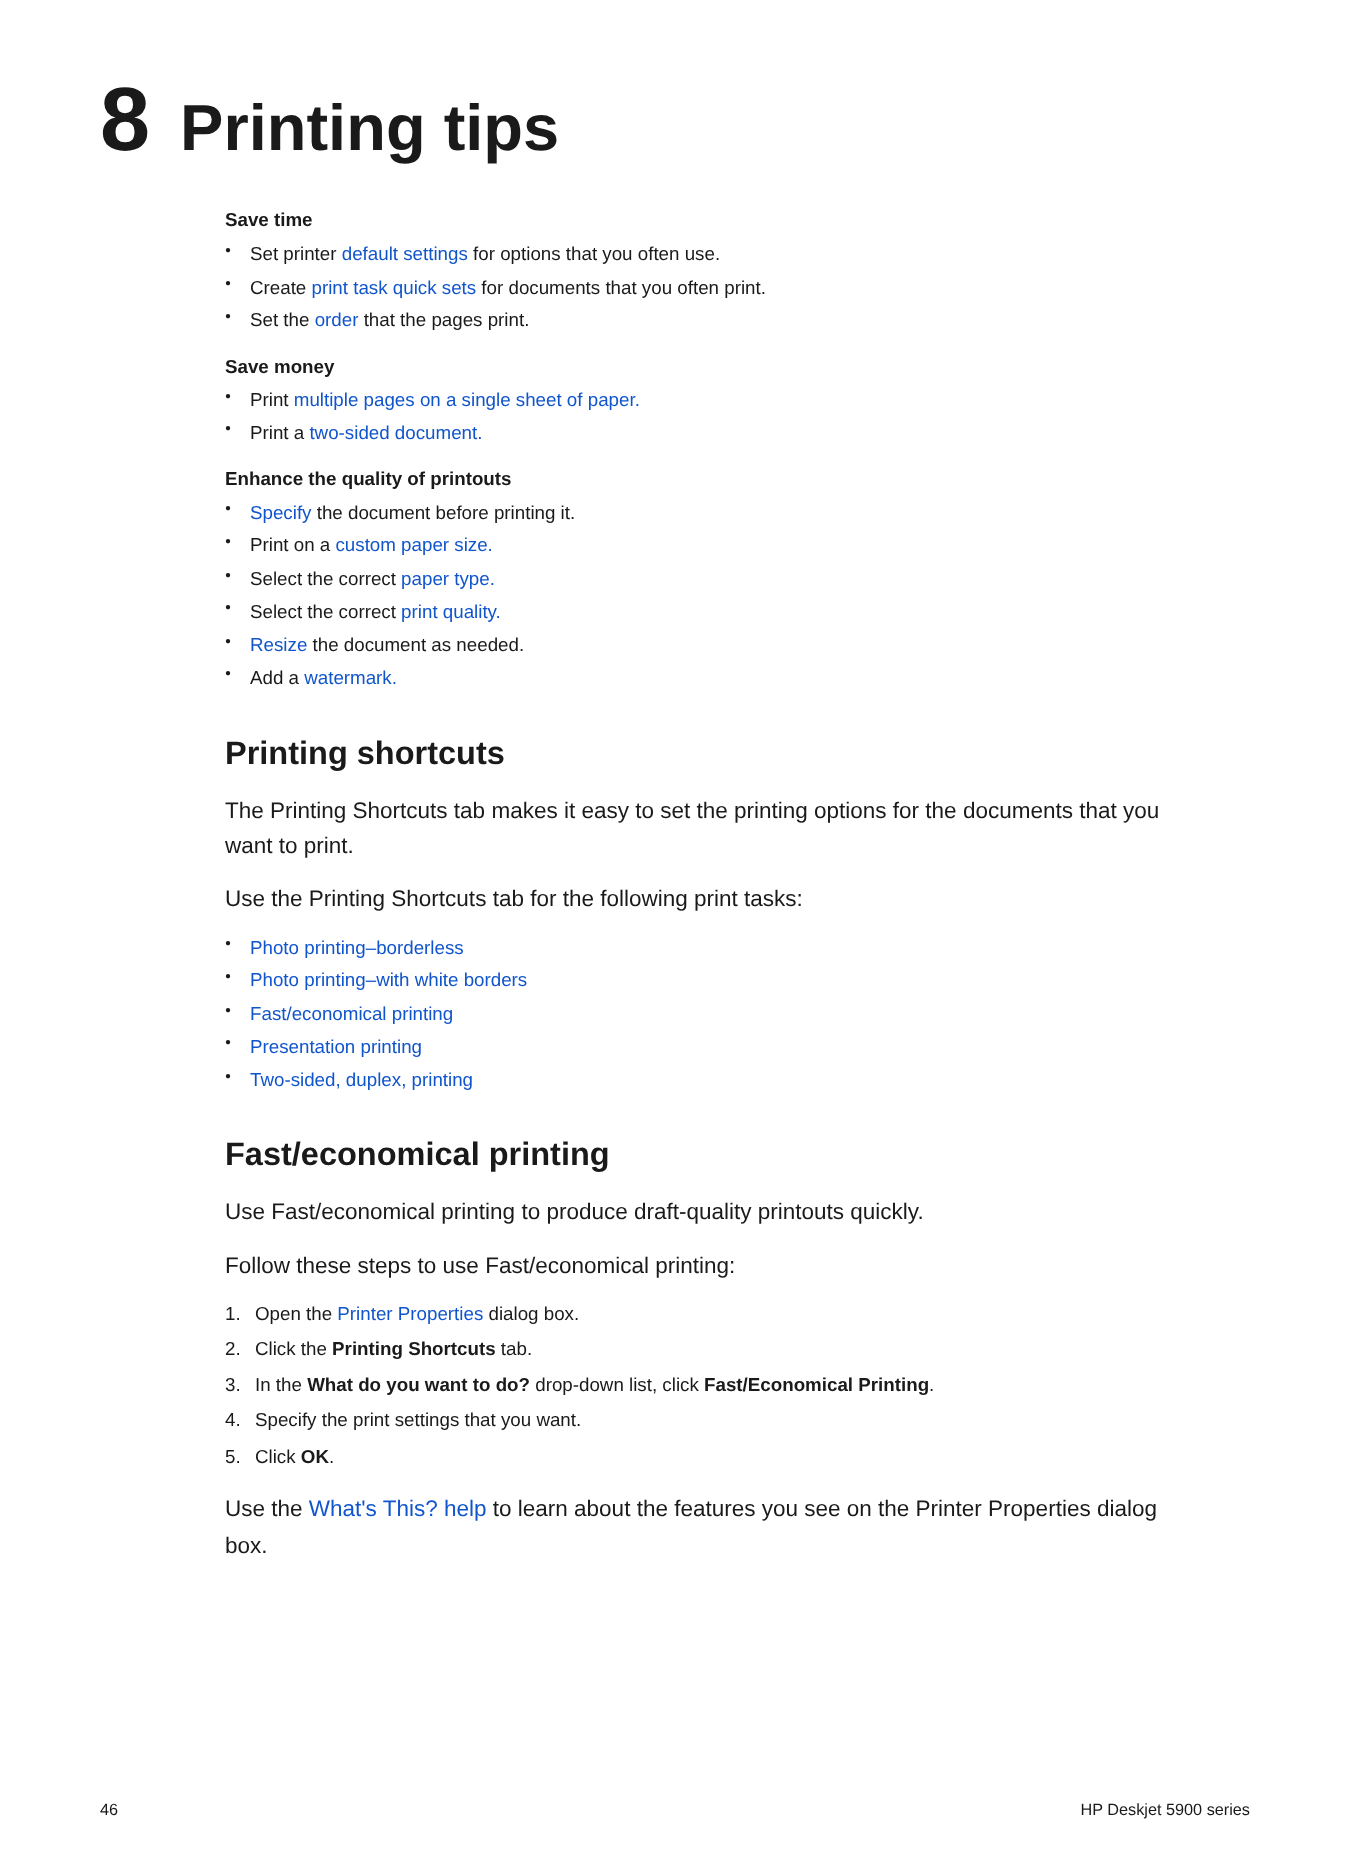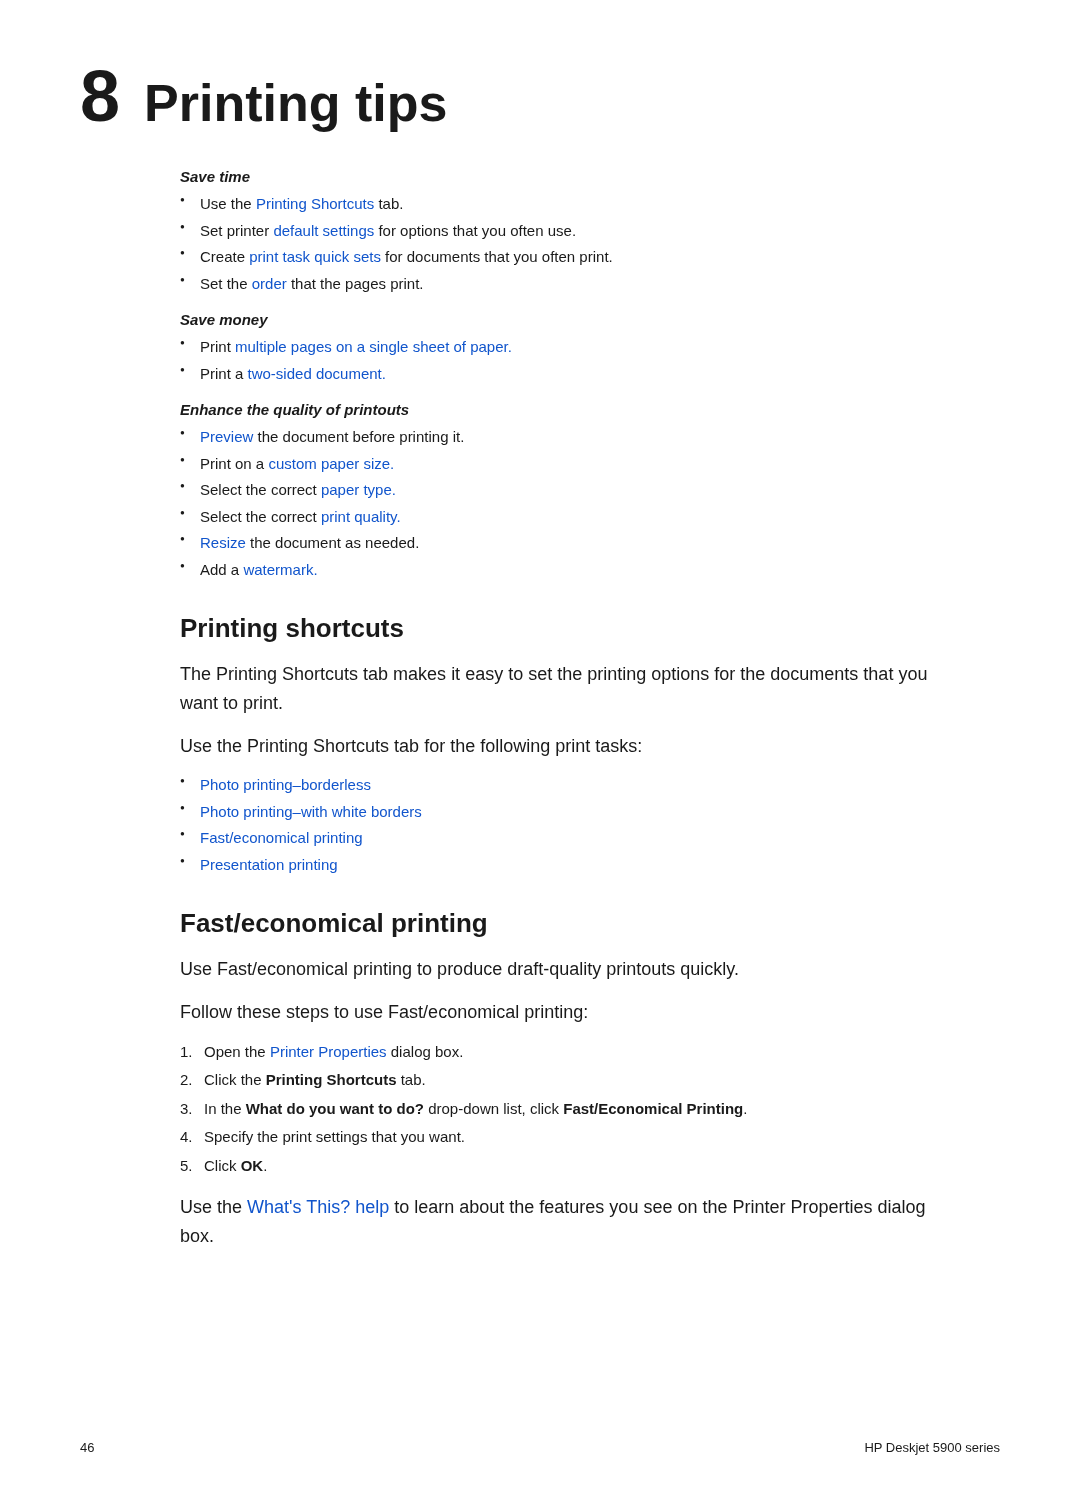--- a/index.html
+++ b/index.html
@@ -50,21 +50,20 @@
       padding-left: 100px;
       padding-right: 40px;
     }
 
     .section-heading {
       font-weight: bold;
       font-size: 15px;
       color: #1a1a1a;
       margin-bottom: 8px;
       margin-top: 16px;
-      font-style: italic;
     }
 
     .bullet-list {
       list-style: none;
       margin-bottom: 16px;
       padding-left: 0;
     }
 
     .bullet-list li {
       position: relative;
@@ -146,51 +145,51 @@
 
   <div class="chapter-header">
     <span class="chapter-number">8</span>
     <span class="chapter-title">Printing tips</span>
   </div>
 
   <div class="content-area">
 
     <div class="section-heading">Save time</div>
     <ul class="bullet-list">
-      <li>Use the <a class="link">Printing Shortcuts</a> tab.</li>
       <li>Set printer <a class="link">default settings</a> for options that you often use.</li>
       <li>Create <a class="link">print task quick sets</a> for documents that you often print.</li>
       <li>Set the <a class="link">order</a> that the pages print.</li>
     </ul>
 
     <div class="section-heading">Save money</div>
     <ul class="bullet-list">
       <li>Print <a class="link">multiple pages on a single sheet of paper.</a></li>
       <li>Print a <a class="link">two-sided document.</a></li>
     </ul>
 
     <div class="section-heading">Enhance the quality of printouts</div>
     <ul class="bullet-list">
-      <li><a class="link">Preview</a> the document before printing it.</li>
+      <li><a class="link">Specify</a> the document before printing it.</li>
       <li>Print on a <a class="link">custom paper size.</a></li>
       <li>Select the correct <a class="link">paper type.</a></li>
       <li>Select the correct <a class="link">print quality.</a></li>
       <li><a class="link">Resize</a> the document as needed.</li>
       <li>Add a <a class="link">watermark.</a></li>
     </ul>
 
     <div class="subsection-title">Printing shortcuts</div>
     <p class="paragraph">The Printing Shortcuts tab makes it easy to set the printing options for the documents that you want to print.</p>
     <p class="paragraph">Use the Printing Shortcuts tab for the following print tasks:</p>
 
     <ul class="bullet-list">
       <li><a class="link">Photo printing–borderless</a></li>
       <li><a class="link">Photo printing–with white borders</a></li>
       <li><a class="link">Fast/economical printing</a></li>
       <li><a class="link">Presentation printing</a></li>
+      <li><a class="link">Two-sided, duplex, printing</a></li>
     </ul>
 
     <div class="subsection-title">Fast/economical printing</div>
     <p class="paragraph">Use Fast/economical printing to produce draft-quality printouts quickly.</p>
     <p class="paragraph">Follow these steps to use Fast/economical printing:</p>
 
     <ol class="ordered-list">
       <li>
         <span class="list-num">1.</span>
         Open the <a class="link">Printer Properties</a> dialog box.

